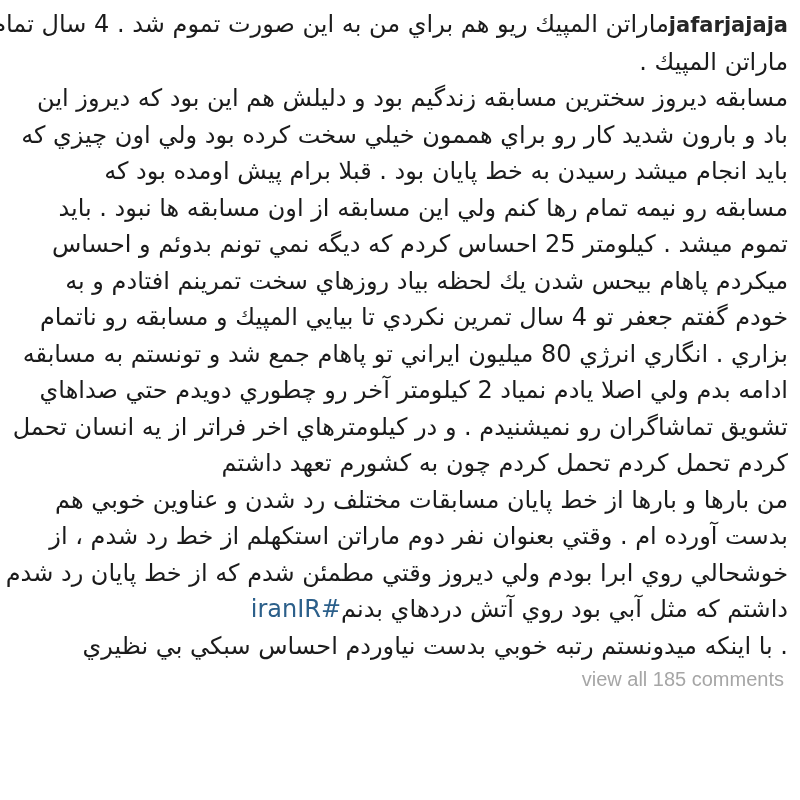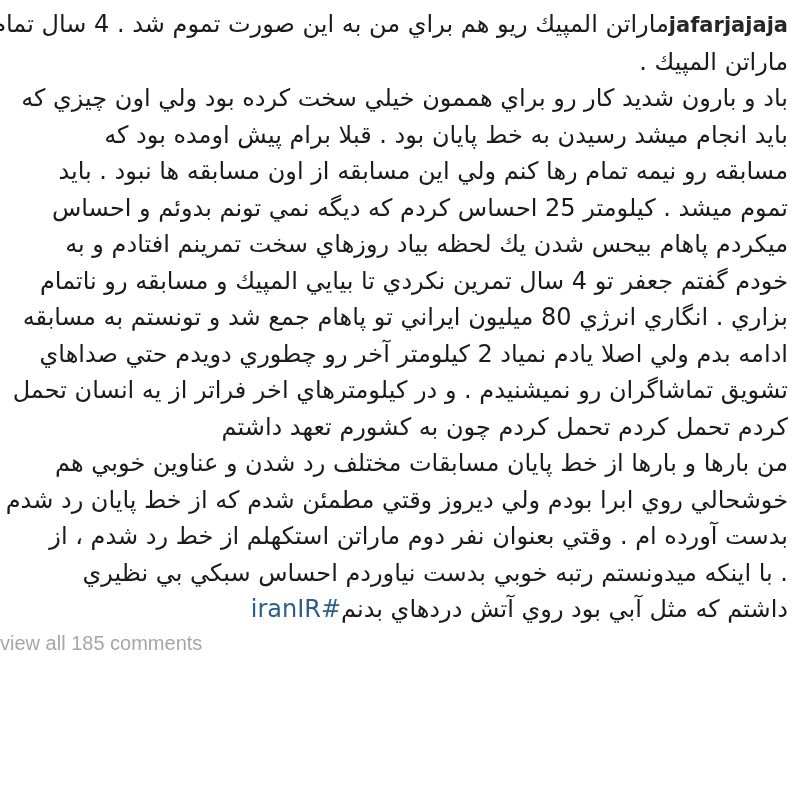--- a/index.html
+++ b/index.html
@@ -33,51 +33,53 @@
     text-align: right;
   }
   .hashtag {
     color: #2b5f8a;
     cursor: pointer;
   }
   .comments-row {
     box-sizing: border-box;
     width: 800px;
     direction: ltr;
-    padding: 4px 24px 0 0;
+    text-align: right;
+    padding: 4px 16px 0 0;
     font-family: "Liberation Sans", "DejaVu Sans", sans-serif;
     font-size: 20px;
     color: #a6a6a6;
   }
   .view-all {
     cursor: pointer;
   }
 </style>
 </head>
 <body>
 
 <div class="post-caption">
   <div class="caption-line">
     <span class="username">jafarjajaja</span><span>ماراتن المپيك ريو هم براي من به اين صورت تموم شد . 4 سال تمام</span>
   </div>
   <div class="caption-line">ماراتن المپيك .</div>
+  <div class="caption-line">مسابقه ديروز سخترين مسابقه زندگيم بود و دليلش هم اين بود كه ديروز اين</div>
   <div class="caption-line">باد و بارون شديد كار رو براي هممون خيلي سخت كرده بود ولي اون چيزي كه</div>
   <div class="caption-line">بايد انجام ميشد رسيدن به خط پايان بود . قبلا برام پيش اومده بود كه</div>
   <div class="caption-line">مسابقه رو نيمه تمام رها كنم ولي اين مسابقه از اون مسابقه ها نبود . بايد</div>
   <div class="caption-line">تموم ميشد . كيلومتر 25 احساس كردم كه ديگه نمي تونم بدوئم و احساس</div>
   <div class="caption-line">ميكردم پاهام بيحس شدن يك لحظه بياد روزهاي سخت تمرينم افتادم و به</div>
   <div class="caption-line">خودم گفتم جعفر تو 4 سال تمرين نكردي تا بيايي المپيك و مسابقه رو ناتمام</div>
   <div class="caption-line">بزاري . انگاري انرژي 80 ميليون ايراني تو پاهام جمع شد و تونستم به مسابقه</div>
   <div class="caption-line">ادامه بدم ولي اصلا يادم نمياد 2 كيلومتر آخر رو چطوري دويدم حتي صداهاي</div>
   <div class="caption-line">تشويق تماشاگران رو نميشنيدم . و در كيلومترهاي اخر فراتر از يه انسان تحمل</div>
   <div class="caption-line">كردم تحمل كردم تحمل كردم چون به كشورم تعهد داشتم</div>
   <div class="caption-line">من بارها و بارها از خط پايان مسابقات مختلف رد شدن و عناوين خوبي هم</div>
+  <div class="caption-line">بدست آورده ام . وقتي بعنوان نفر دوم ماراتن استكهلم از خط رد شدم ، از</div>
   <div class="caption-line">خوشحالي روي ابرا بودم ولي ديروز وقتي مطمئن شدم كه از خط پايان رد شدم</div>
-  <div class="caption-line">بدست آورده ام . وقتي بعنوان نفر دوم ماراتن استكهلم از خط رد شدم ، از</div>
-  <div class="caption-line">. با اينكه ميدونستم رتبه خوبي بدست نياوردم احساس سبكي بي نظيري</div>
   <div class="caption-line">
     <span>داشتم كه مثل آبي بود روي آتش دردهاي بدنم</span><span class="hashtag">#iranIR</span>
   </div>
+  <div class="caption-line">. با اينكه ميدونستم رتبه خوبي بدست نياوردم احساس سبكي بي نظيري</div>
 </div>
 
 <div class="comments-row">
   <span class="view-all">view all 185 comments</span>
 </div>
 
 </body></html>

